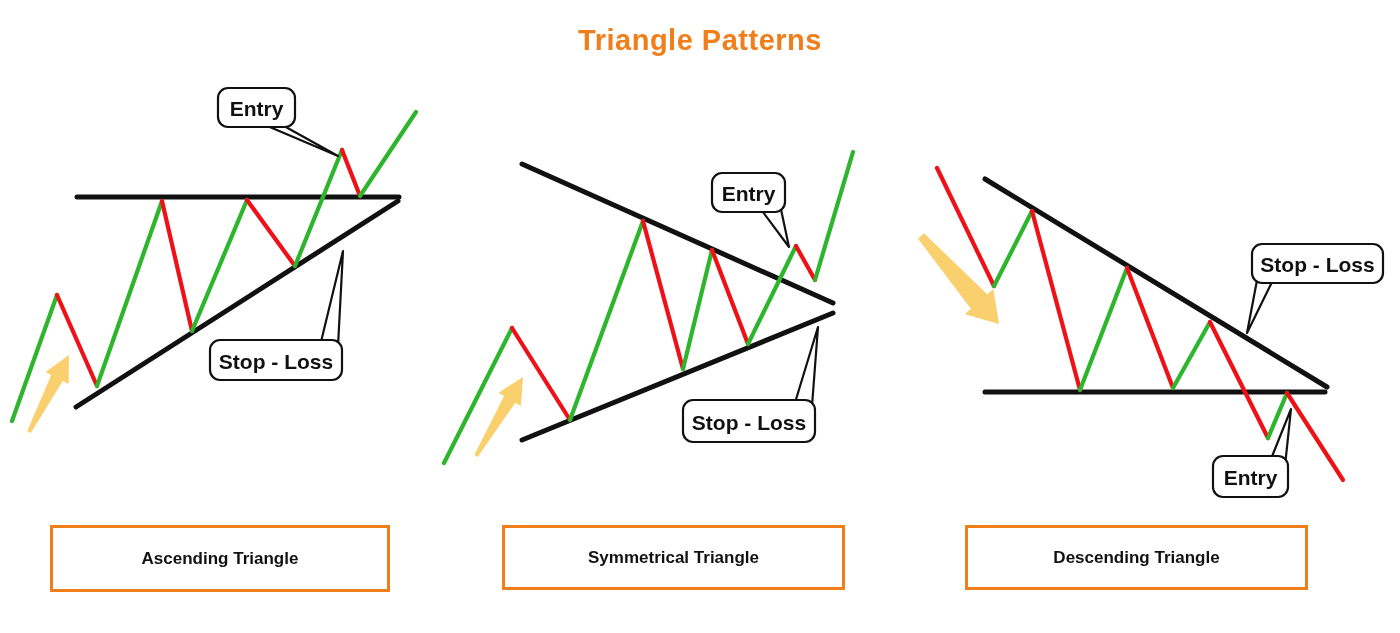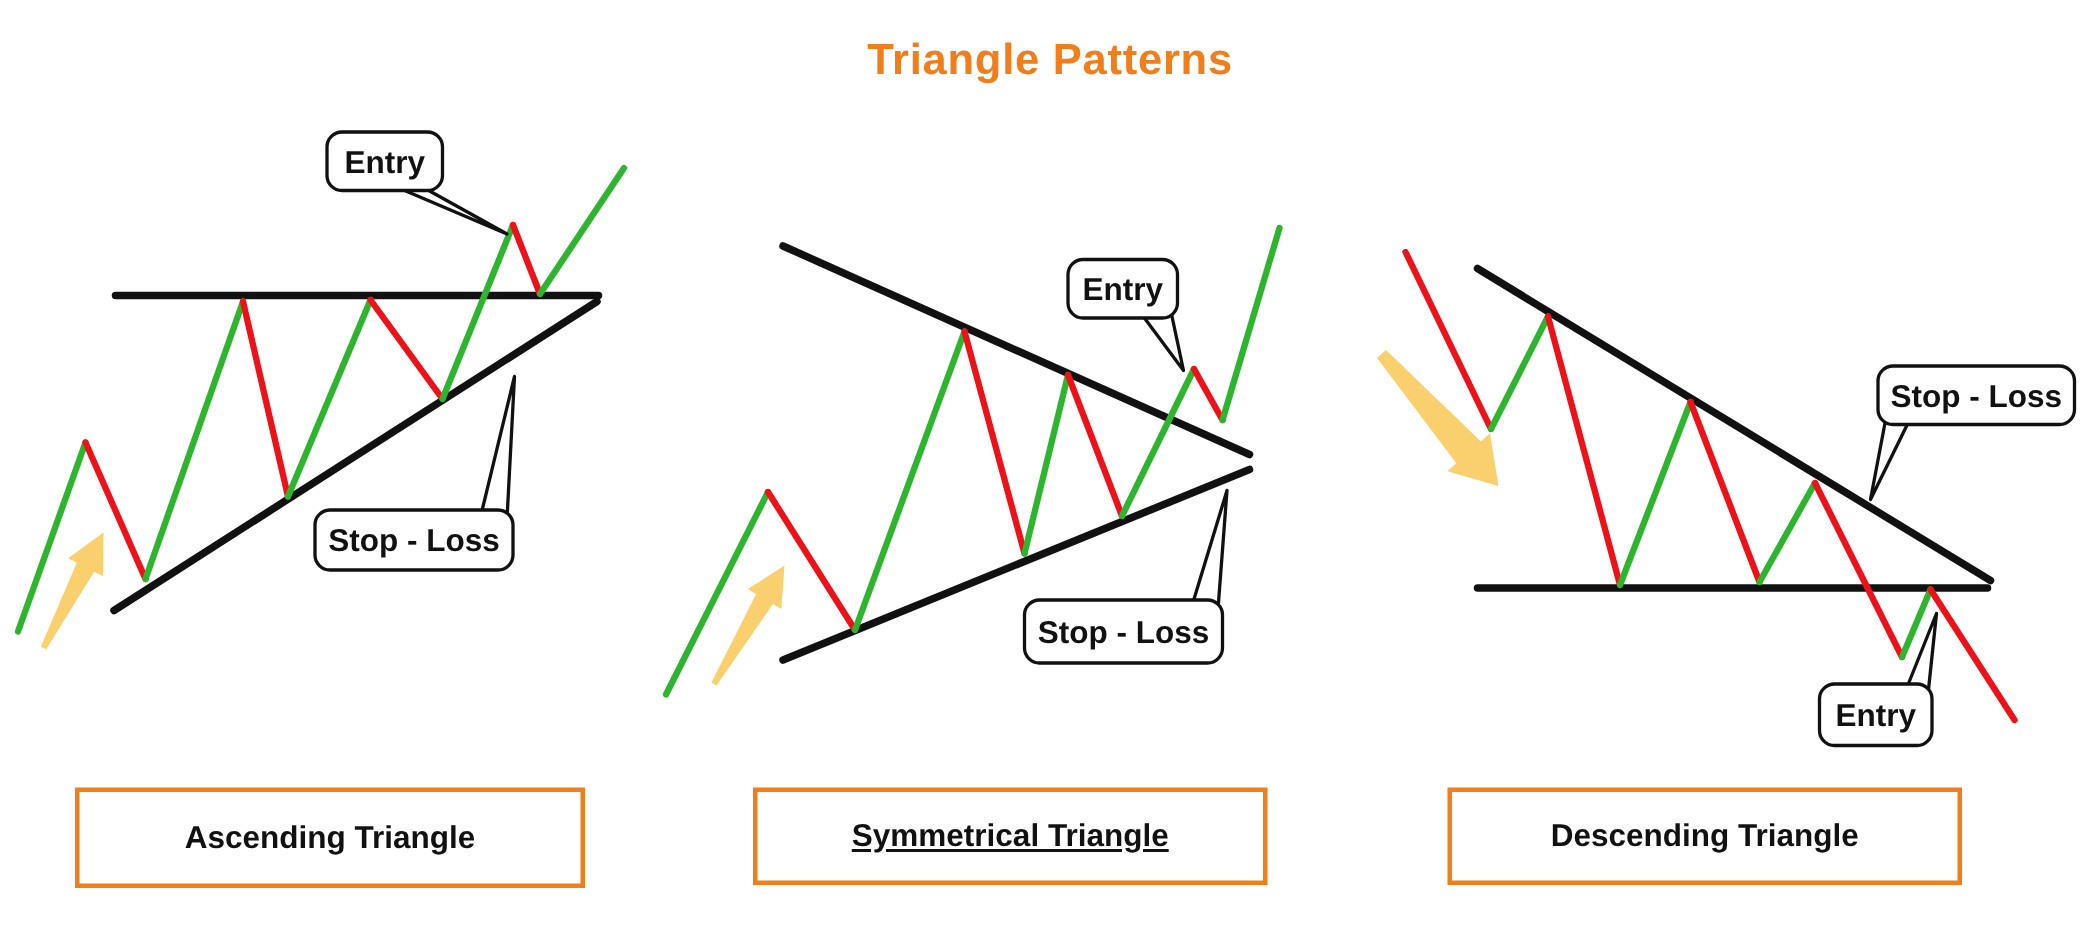--- a/index.html
+++ b/index.html
@@ -18,21 +18,21 @@
   #diagram { position: absolute; left: 0; top: 0; width: 1400px; height: 633px; }
   svg text {
     font-family: "Liberation Sans", sans-serif;
     font-weight: 700; fill: #111111;
   }
   .panel-label {
     position: absolute;
     border: 3px solid #f07e1a;
     background: #ffffff;
     display: flex; align-items: center; justify-content: center;
-    font-size: 21px; font-weight: 700; color: #111111;
+    font-size: 17px; font-weight: 700; color: #111111;
     box-sizing: border-box;
   }
   #label-0 { left: 50px;  top: 525px; width: 340px; height: 67px; }
   #label-1 { left: 502px; top: 525px; width: 343px; height: 65px; }
   #label-2 { left: 965px; top: 525px; width: 343px; height: 65px; }
 </style>
 </head>
 <body>
 
 <div class="canvas">
@@ -109,19 +109,19 @@
           <polygon points="1269,464 1285,466 1291,409" fill="#ffffff" stroke="#111111" stroke-width="2.2" stroke-linejoin="round"></polygon>
           <rect x="1213" y="456" width="75" height="41" rx="10" fill="#ffffff" stroke="#111111" stroke-width="2.2"></rect>
           <text x="1250.5" y="477.5" text-anchor="middle" dominant-baseline="central" font-size="21">Entry</text>
         </g>
       </g>
     </svg>
 
   <div class="panel-label" id="label-0" style="border-color: rgb(240, 126, 26);">
     <span>Ascending Triangle</span>
   </div>
-  <div class="panel-label" id="label-1" style="border-color: rgb(240, 126, 26); text-decoration: underline;">
+  <div class="panel-label" id="label-1" style="border-color: rgb(240, 126, 26);">
     <span>Symmetrical Triangle</span>
   </div>
   <div class="panel-label" id="label-2" style="border-color: rgb(240, 126, 26);">
     <span>Descending Triangle</span>
   </div>
 </div>
 
 </body></html>

